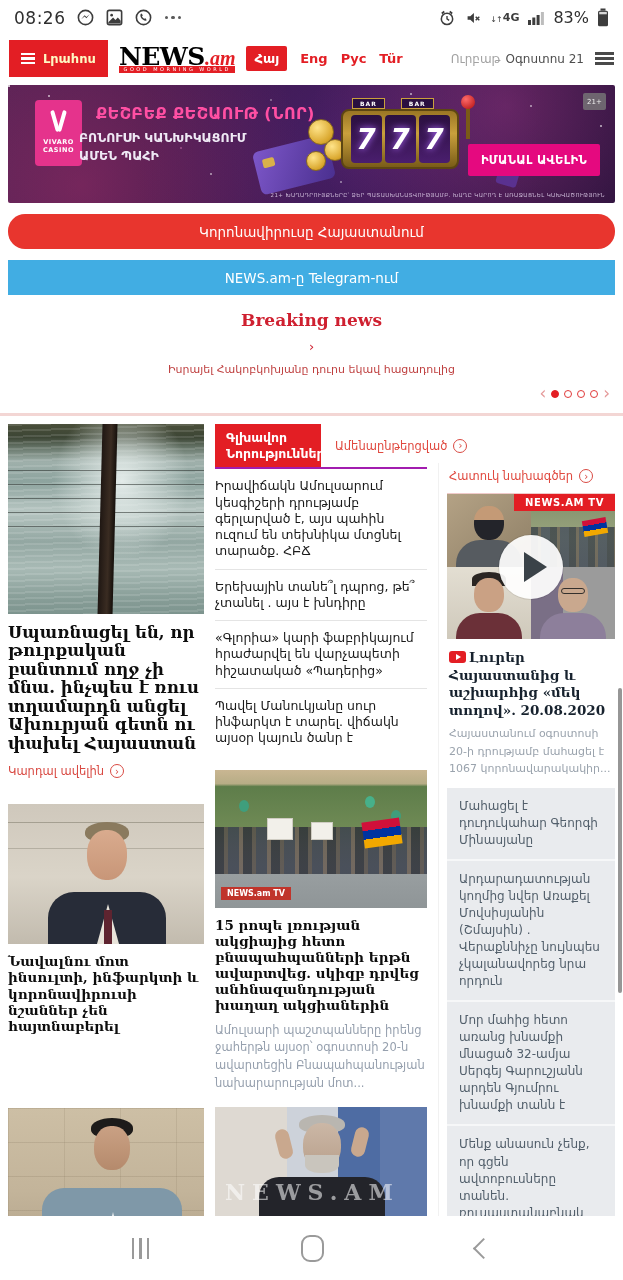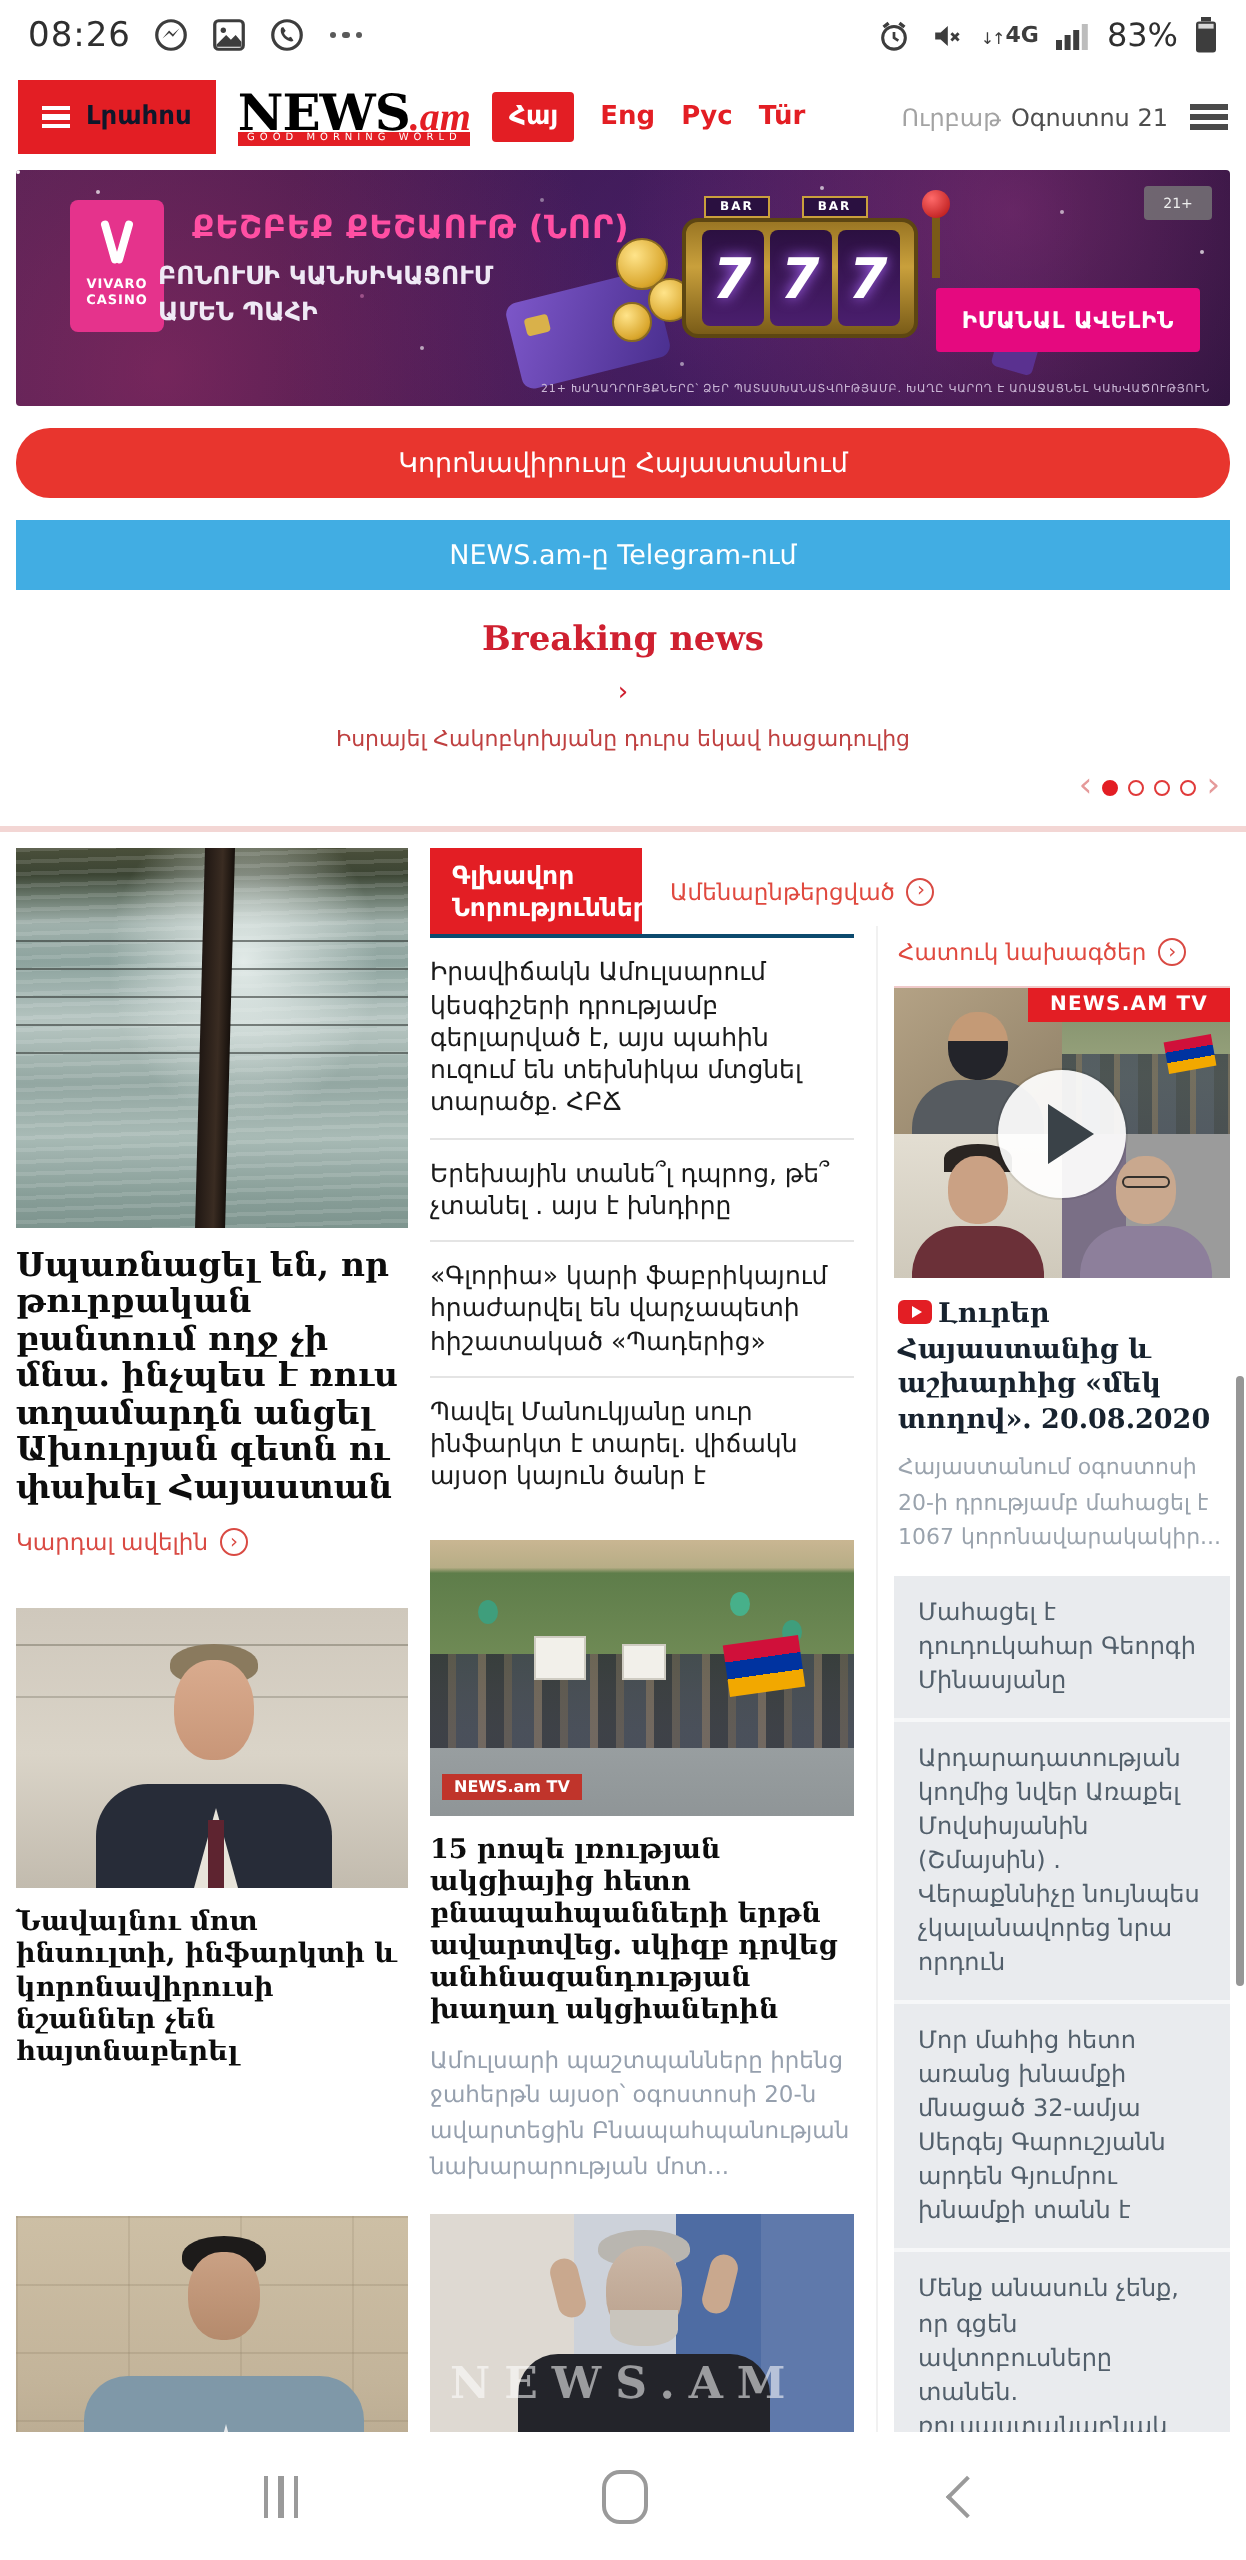--- a/index.html
+++ b/index.html
@@ -12,21 +12,21 @@
   .sb-right { margin-left:auto; display:flex; align-items:center; gap:8px; }
   .sb-batt-text { font-size:16px; color:#2f2f2f; }
   .more-dots { display:flex; gap:3px; margin-left:2px; }
   .more-dots i { width:3.5px; height:3.5px; border-radius:50%; background:#5a5a5a; }
   .net-wrap { display:flex; align-items:flex-end; gap:1px; }
   .net-4g { font-size:11px; color:#3d3d3d; font-weight:bold; }
   .net-ud { font-size:8px; color:#3d3d3d; letter-spacing:-1px; }
 
   
   .site-header { height:47px; display:flex; align-items:center; padding:0 9px; gap:11px; }
-  .menu-btn { background:#e31e24; color:#0f172a; font-size:13px; font-weight:bold; display:flex; align-items:center; gap:8px; padding:11px 12px; cursor:pointer; }
+  .menu-btn { background:#e31e24; color:#fef9c3; font-size:13px; font-weight:bold; display:flex; align-items:center; gap:8px; padding:11px 12px; cursor:pointer; }
   .burger { display:flex; flex-direction:column; gap:2.5px; }
   .burger i { width:14px; height:2.2px; background:#fff; }
   .burger.dark i { width:19px; height:2.4px; background:#4a4a4a; }
   .logo-wrap { line-height:1; text-align:center; }
   .logo-line { white-space:nowrap; }
   .logo-news { font-family:"DejaVu Serif","DejaVu Sans",serif; font-weight:bold; font-size:25px; color:#000; letter-spacing:-.5px; }
   .logo-am { font-family:Liberation Serif, serif; font-style:italic; font-weight:bold; font-size:20px; color:#e31e24; }
   .logo-bar { background:#e31e24; color:#fff; font-size:5px; letter-spacing:2.5px; padding:1.5px 0 1px; margin-top:-3px; }
   .lang-row { display:flex; align-items:center; gap:13px; font-size:13px; font-weight:bold; color:#e31e24; }
   .lang-active { background:#e31e24; color:#fff; padding:5px 8px; border-radius:2px; }
@@ -70,21 +70,21 @@
   .coin.c1 { left:300px; top:34px; } .coin.c2 { left:316px; top:54px; width:22px; height:22px; } .coin.c3 { left:298px; top:66px; width:20px; height:20px; }
   .card { position:absolute; left:248px; top:58px; width:76px; height:44px; border-radius:6px; transform:rotate(-14deg);
           background:linear-gradient(120deg,#7d57c9,#4a2f8f); }
   .card::after { content:""; position:absolute; left:8px; top:9px; width:12px; height:9px; background:#d9b14a; border-radius:2px; }
   .dice { position:absolute; left:468px; top:62px; width:27px; height:27px; border-radius:6px; transform:rotate(16deg);
           background:linear-gradient(#6a3fa0,#45216e);
           background-image:radial-gradient(circle,#ff9ad2 1.5px,transparent 2.2px),linear-gradient(#6a3fa0,#45216e);
           background-size:9px 9px,100% 100%; box-shadow:22px 9px 0 -3px #5a3190; }
   .ad-cta { position:absolute; right:15px; bottom:27px; background:#e5097f; color:#fff; font-size:11.5px; font-weight:bold;
             padding:9px 13px; border-radius:2px; cursor:pointer; letter-spacing:.3px; }
-  .ad-age { position:absolute; right:9px; top:8px; width:34px; height:17px; background:rgba(120,120,120,.8); color:#eee;
+  .ad-age { position:absolute; right:9px; top:8px; width:23px; height:17px; background:rgba(120,120,120,.8); color:#eee;
             font-size:7px; display:flex; align-items:center; justify-content:center; border-radius:2px;margin-left:18px; }
   .ad-disc { position:absolute; right:10px; bottom:5px; color:#cbb8d6; font-size:5.5px; letter-spacing:.4px; }
 
   
   .banner { margin:0 8px 11px; height:35px; color:#fff; display:flex; align-items:center; justify-content:center;
             font-size:13.5px; cursor:pointer; }
   .banner-red { background:#e8352e;border-radius:17px; }
   .banner-blue { background:#41ade3; }
 
   
@@ -164,21 +164,21 @@
   .img-mesch { height:138px; background:linear-gradient(90deg,#ded9d2 0 34%,#cdd2da 34% 58%,#4e6ca3 58% 78%,#5f79ab 78% 100%); }
   .mes-head { left:88px; top:16px; width:38px; height:46px; background:linear-gradient(#cbb7a6,#b9a08c); }
   .mes-hair { left:84px; top:8px; width:46px; height:18px; background:#b9b6b0; }
   .mes-beard { position:absolute; left:90px; top:48px; width:34px; height:18px; border-radius:0 0 45% 45%; background:#c9c5bd; }
   .mes-body { left:44px; bottom:22px; width:126px; height:46px; background:#23242a; border-radius:20px 20px 0 0; }
   .hand { position:absolute; width:14px; height:30px; border-radius:7px; background:#c9a88e; }
   .h1 { left:62px; top:22px; transform:rotate(-14deg); } .h2 { left:138px; top:20px; transform:rotate(14deg); }
   .wm-big { position:absolute; left:10px; top:52%; color:rgba(255,255,255,.55); font-size:22px; letter-spacing:7px; font-weight:bold; font-family:"DejaVu Serif","DejaVu Sans",serif; }
 
   
-  .tabs { display:flex; align-items:stretch; border-bottom:2px solid #0c4a6e; }
+  .tabs { display:flex; align-items:stretch; border-bottom:2px solid #a21caf; }
   .tab-active { background:#e31e24; color:#fff; font-size:12.5px; font-weight:bold; line-height:1.25; padding:6px 11px; width:106px; cursor:pointer; }
   .tab-link { color:#e0493f; font-size:11.5px; display:flex; align-items:center; gap:6px; padding-left:14px; cursor:pointer; }
   .news-list .item { padding:9px 0; border-bottom:1px solid #e4e4e4; font-size:12.5px; line-height:1.3; color:#1a1a1a; cursor:pointer; }
   .news-list .item:last-child { border-bottom:none; }
   .mid-art { margin-top:14px; }
 
   
   .col-side { border-left:1px solid #f1f1f1; padding-left:8px; }
   .side-head { color:#e0493f; font-size:11.5px; display:flex; align-items:center; gap:6px; padding:6px 2px 10px; border-bottom:1px solid #f0caca; cursor:pointer; }
   .video-thumb { height:145px; position:relative; overflow:hidden; margin-top:0; cursor:pointer; }

